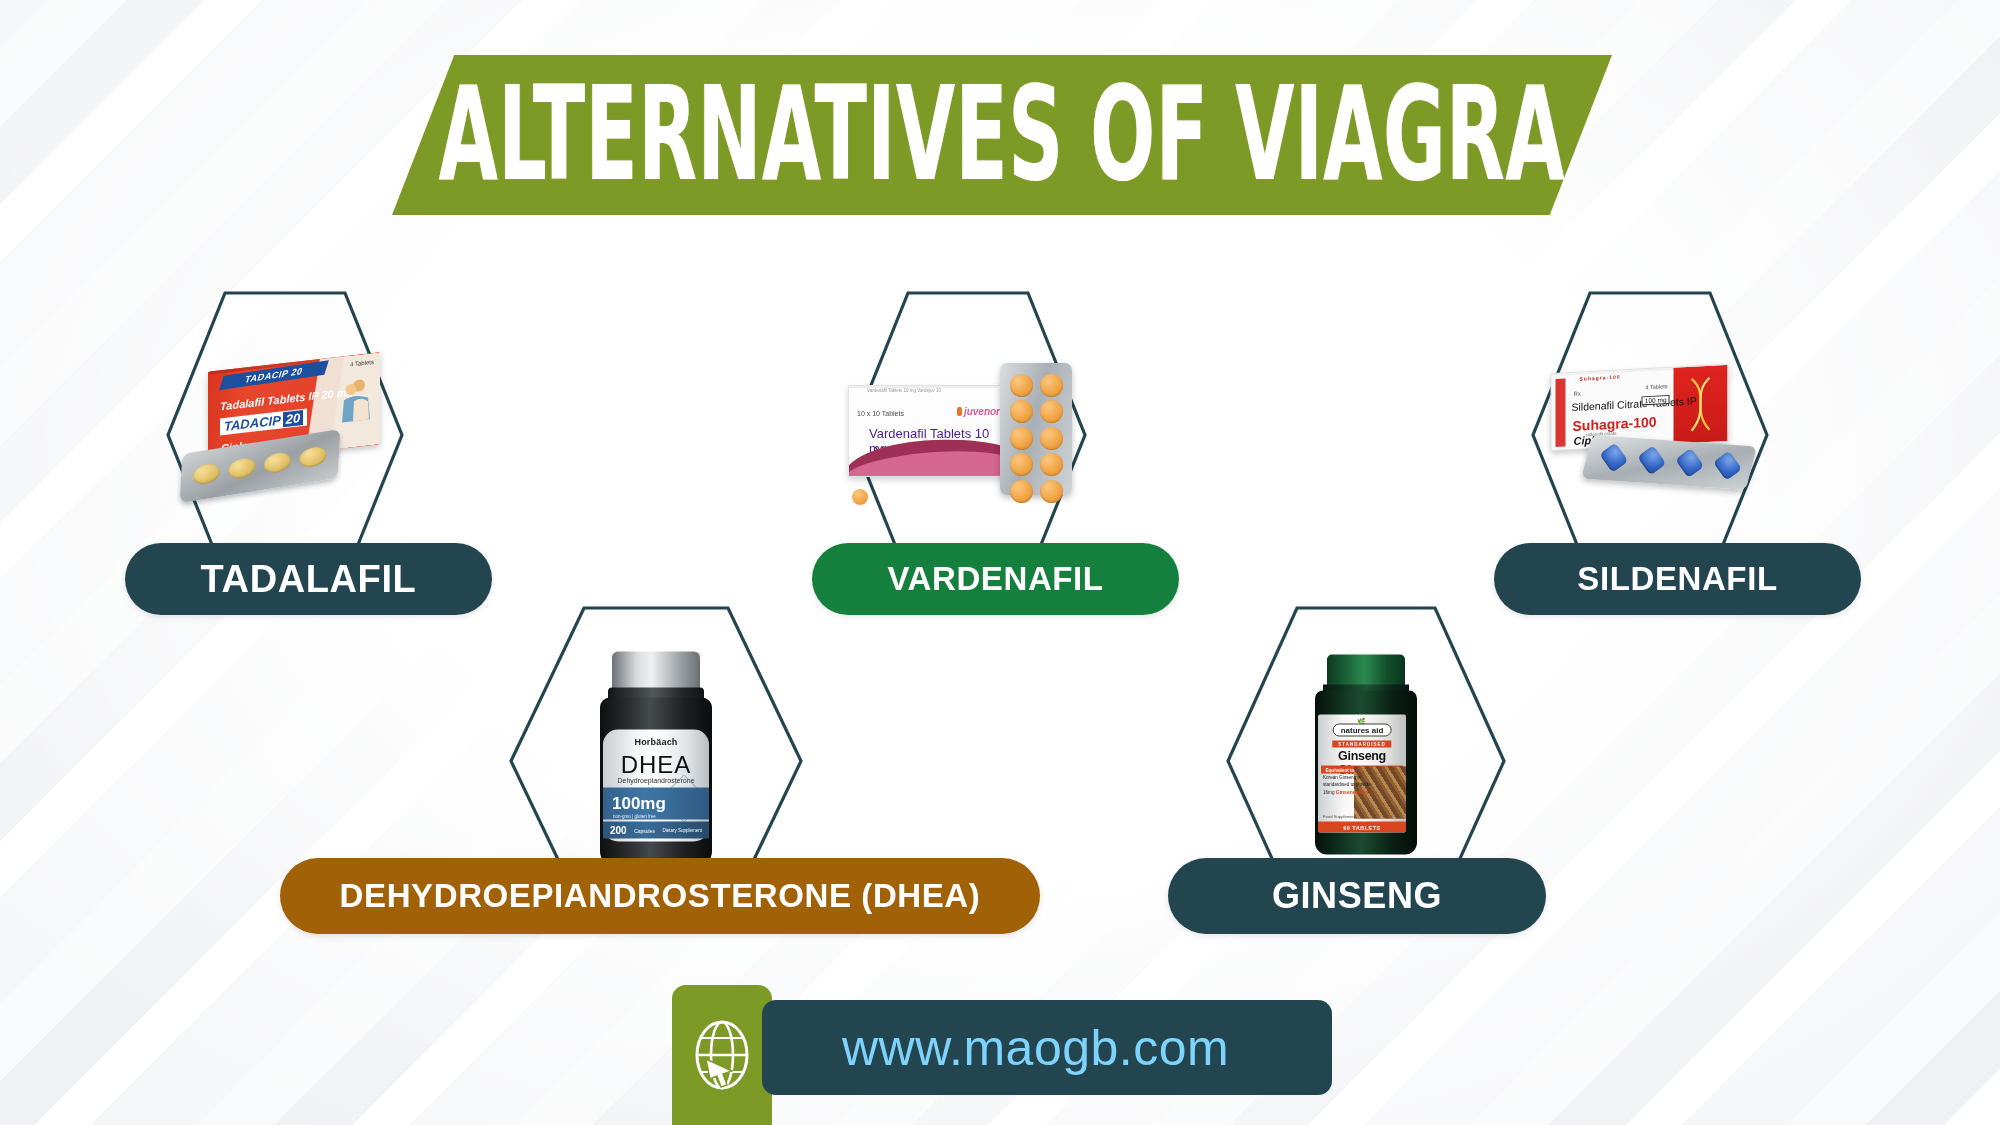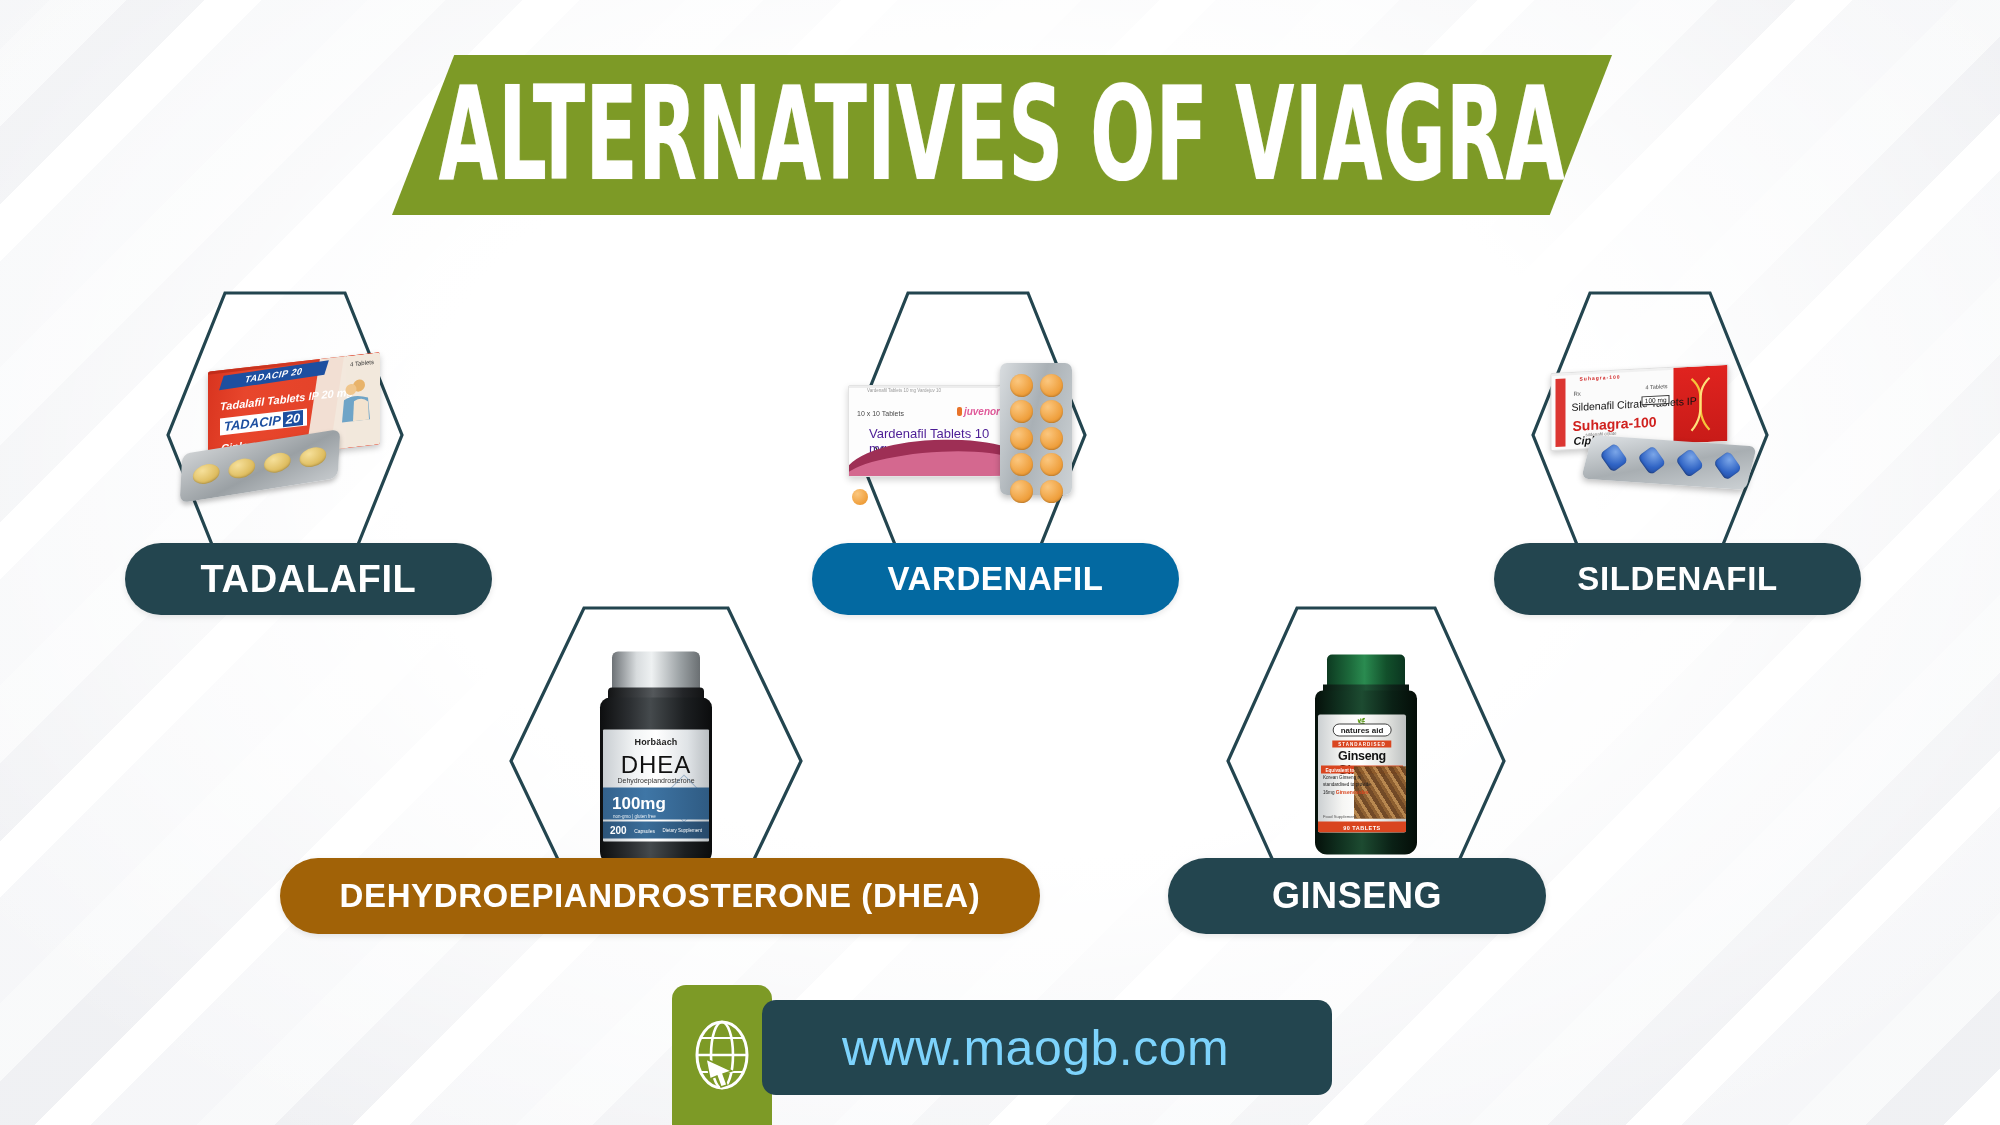--- a/index.html
+++ b/index.html
@@ -240,21 +240,21 @@
     border-radius:4px;
   }
   .dhea .body{
     position:absolute; left:14px; top:46px; width:112px; height:168px;
     background:linear-gradient(90deg,#0d0e0f,#2b2e31 26%,#454a4d 45%,#1c1f21 76%,#0b0c0d);
     border-radius:10px 10px 14px 14px;
   }
   .dhea .lbl{
     position:absolute; left:17px; top:78px; width:106px; height:112px;
     background:linear-gradient(90deg,#c9ced2,#f2f4f5 30%,#ffffff 50%,#dfe3e6 80%,#b9bec2);
-    border-radius:1px;
+    border-radius:15px;
   }
   .dhea .brand{ position:absolute; left:0; right:0; top:7px; text-align:center; font-size:9px; color:#222; font-weight:700; letter-spacing:.2px; }
   .dhea .big{ position:absolute; left:0; right:0; top:21px; text-align:center; font-size:24px; color:#111; font-weight:400; letter-spacing:1px; }
   .dhea .sub{ position:absolute; left:0; right:0; top:47px; text-align:center; font-size:7px; color:#333; }
   .dhea .blue{
     position:absolute; left:0; right:0; top:58px; height:32px;
     background:linear-gradient(90deg,#34628c,#3f76a6 40%,#2f5b83);
     color:#fff; display:flex; align-items:center; padding-left:9px;
     font-size:17px; font-weight:600;
   }
@@ -415,21 +415,21 @@
             <div class="t"></div>
           </div>
         <div class="row">
             <div class="t"></div>
             <div class="t"></div>
           </div>
       </div>
     </div>
   </div>
 </div>
-<div class="label" style="left: 812px; top: 543px; width: 367px; background: #0369a1;">
+<div class="label" style="left: 812px; top: 543px; width: 367px; background: #15803d;">
   <span style="font-size:33px;">VARDENAFIL</span>
 </div>
 
 <div class="cell" style="left:1530px; top:290px; width:240px; height:290px;">
   <div class="hex">
     <svg viewBox="0 0 240 290" preserveAspectRatio="none">
       <polygon points="60,3 180,3 237,145 180,287 60,287 3,145" fill="none" stroke="#23454f" stroke-width="3.2"></polygon>
     </svg>
   </div>
   <div class="prod" style="margin-top:-2px;">

